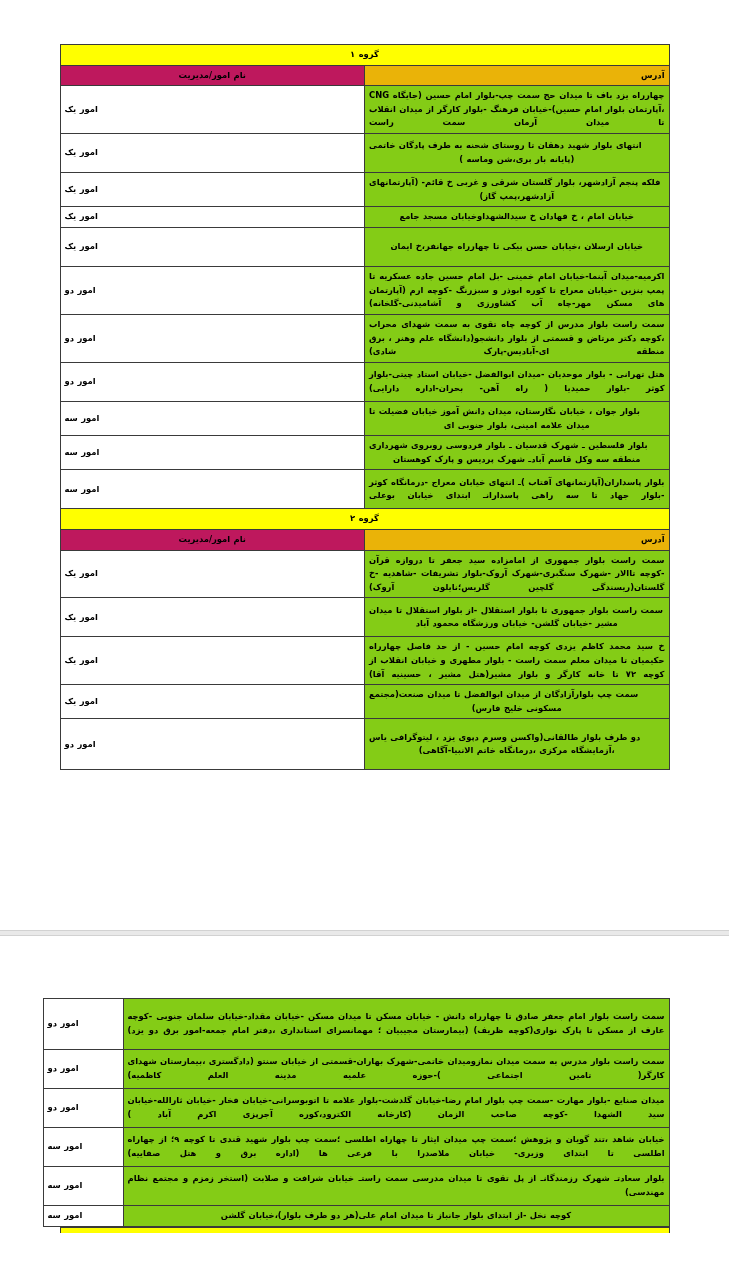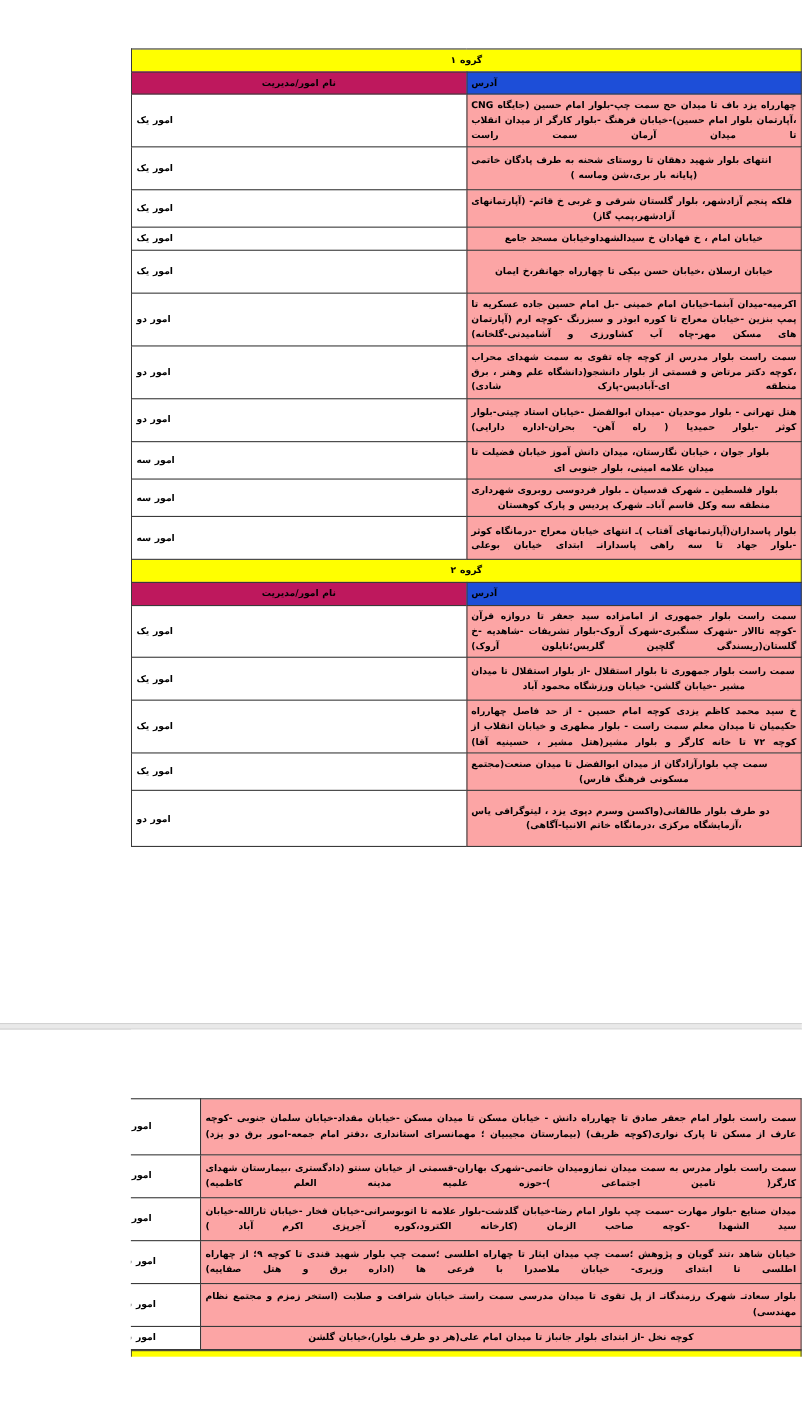--- a/index.html
+++ b/index.html
@@ -17,21 +17,21 @@
 
   .doc {
     position: relative;
     width: 729px;
     background: #ffffff;
   }
 
   
   .page {
     position: relative;
-    width: 610px;
+    width: 729px;
     background: #ffffff;
     box-sizing: border-box;
     overflow: hidden;
   }
   .page-1 { height: 930px; padding-top: 44px; }
   .page-2 { height: 350px; padding-top: 62px; }
 
   .page-gap {
     width: 729px;
     height: 6px;
@@ -67,41 +67,41 @@
     background: #ffff00;
     text-align: center;
     font-size: 11px;
     font-weight: bold;
     padding: 5px 4px;
     letter-spacing: 0.4px;
   }
 
   
   td.head-addr {
-    background: #1d4ed8;
-    text-align: left;
+    background: #eab308;
+    text-align: right;
     font-size: 8.6px;
     font-weight: bold;
     padding: 3px 4px;
   }
   td.head-unit {
     background: #be185d;
     text-align: center;
     font-size: 7.1px;
     font-weight: bold;
     padding: 3px 2px;
     letter-spacing: -0.2px;
   }
 
   
   td.addr {
     width: 537px;
     text-align: justify;
     text-align-last: justify;
-    background: #fca5a5;
+    background: #84cc16;
   }
   td.addr.single {
     text-align: left;
     text-align-last: center;
   }
   td.unit {
     width: 71px;
     text-align: left;
     background: #ffffff;
     font-size: 8.6px;
@@ -203,21 +203,21 @@
           </tr>
           <tr class="h-tall">
             <td class="addr single">سمت راست  بلوار جمهوری تا بلوار استقلال  -از بلوار استقلال تا میدان مشیر -خیابان گلشن- خیابان  ورزشگاه محمود آباد</td>
             <td class="unit">امور یک</td>
           </tr>
           <tr class="h-tall">
             <td class="addr">خ سید محمد کاظم یزدی  کوچه امام حسین - از حد فاصل چهارراه حکیمیان تا میدان معلم سمت راست - بلوار مطهری و خیابان انقلاب از کوچه ۷۲ تا خانه کارگر  و بلوار مشیر(هتل مشیر ، حسینیه آقا)</td>
             <td class="unit">امور یک</td>
           </tr>
           <tr class="h-short">
-            <td class="addr single">سمت چپ بلوارآزادگان از میدان ابوالفضل تا میدان صنعت(مجتمع مسکونی فرهنگ فارس)</td>
+            <td class="addr single">سمت چپ بلوارآزادگان از میدان ابوالفضل تا میدان صنعت(مجتمع مسکونی خلیج فارس)</td>
             <td class="unit">امور یک</td>
           </tr>
           <tr class="h-xtall">
             <td class="addr single">دو طرف بلوار طالقانی(واکسن وسرم دپوی یزد ، لیتوگرافی یاس ،آزمایشگاه مرکزی ،درمانگاه خاتم الانبیا-آگاهی)</td>
             <td class="unit">امور دو</td>
           </tr>
         </tbody>
       </table>
 
     </div>

